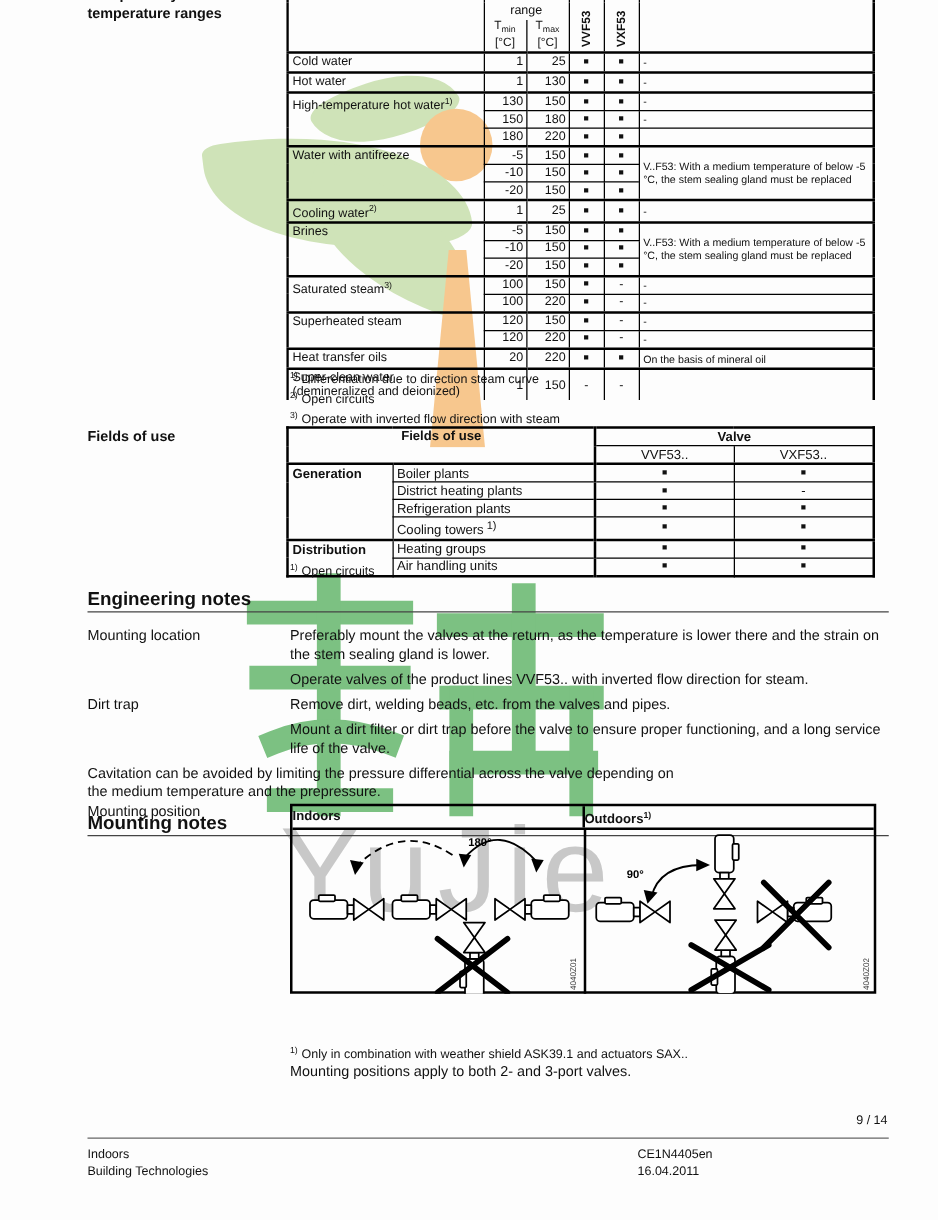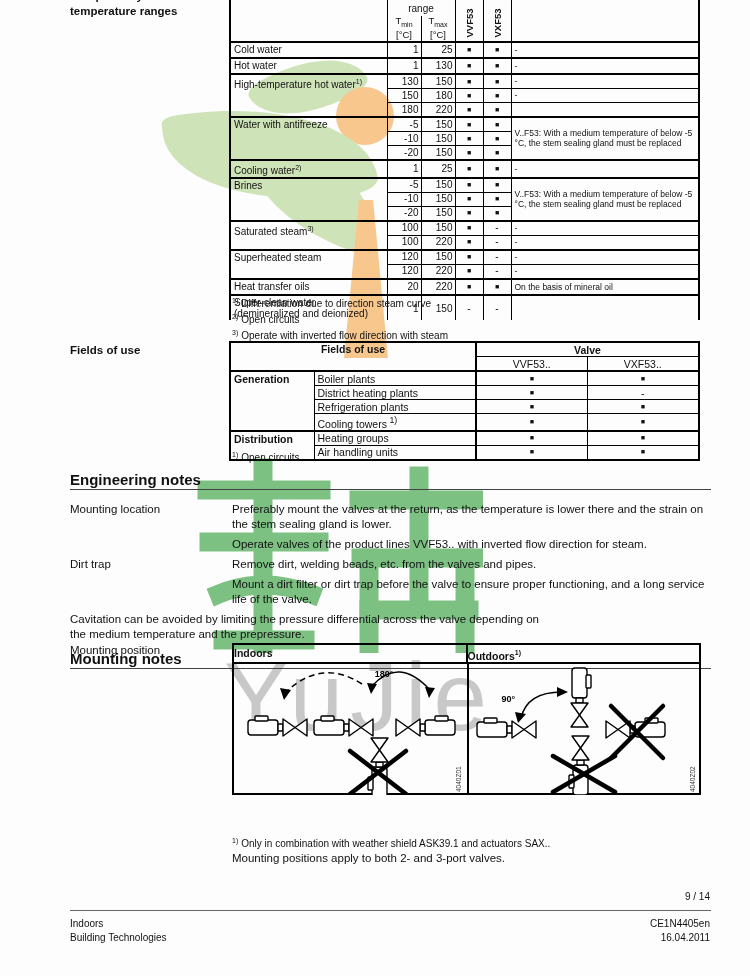--- a/index.html
+++ b/index.html
@@ -68,21 +68,21 @@
   .dg-head{display:flex;border-bottom:2px solid #000;height:17px}
   .dg-head div{flex:1;text-align:left;font-weight:bold;font-size:10.5px;line-height:16px}
   .dg-head .right{border-left:2px solid #000}
   .dg-body{display:flex;flex:1}
   .dg-panel{width:233px;height:131px}
   .dg-panel.right{border-left:2px solid #000;width:232px}
   .dg-head sup{font-size:7px}
   
   .pgnum{position:absolute;left:232px;top:891px;width:478px;text-align:right;font-size:10px}
   .foot{position:absolute;top:917px;font-size:10px;line-height:13.5px}
-  .foot.right{text-align:right}
+  .foot.right{}
   .subnote{position:absolute;left:232px;font-size:10px}
   .subnote .fn-sup{vertical-align:super;margin-right:3px;font-size:7px}
   .applynote{position:absolute;left:232px;font-size:11.5px}
   svg text{font-family:"Liberation Sans",sans-serif}
 </style>
 </head>
 <body>
 
 <div id="watermark">
   <div class="wm-leaf wm-leaf3" style="background: rgb(207, 227, 184);"></div>

